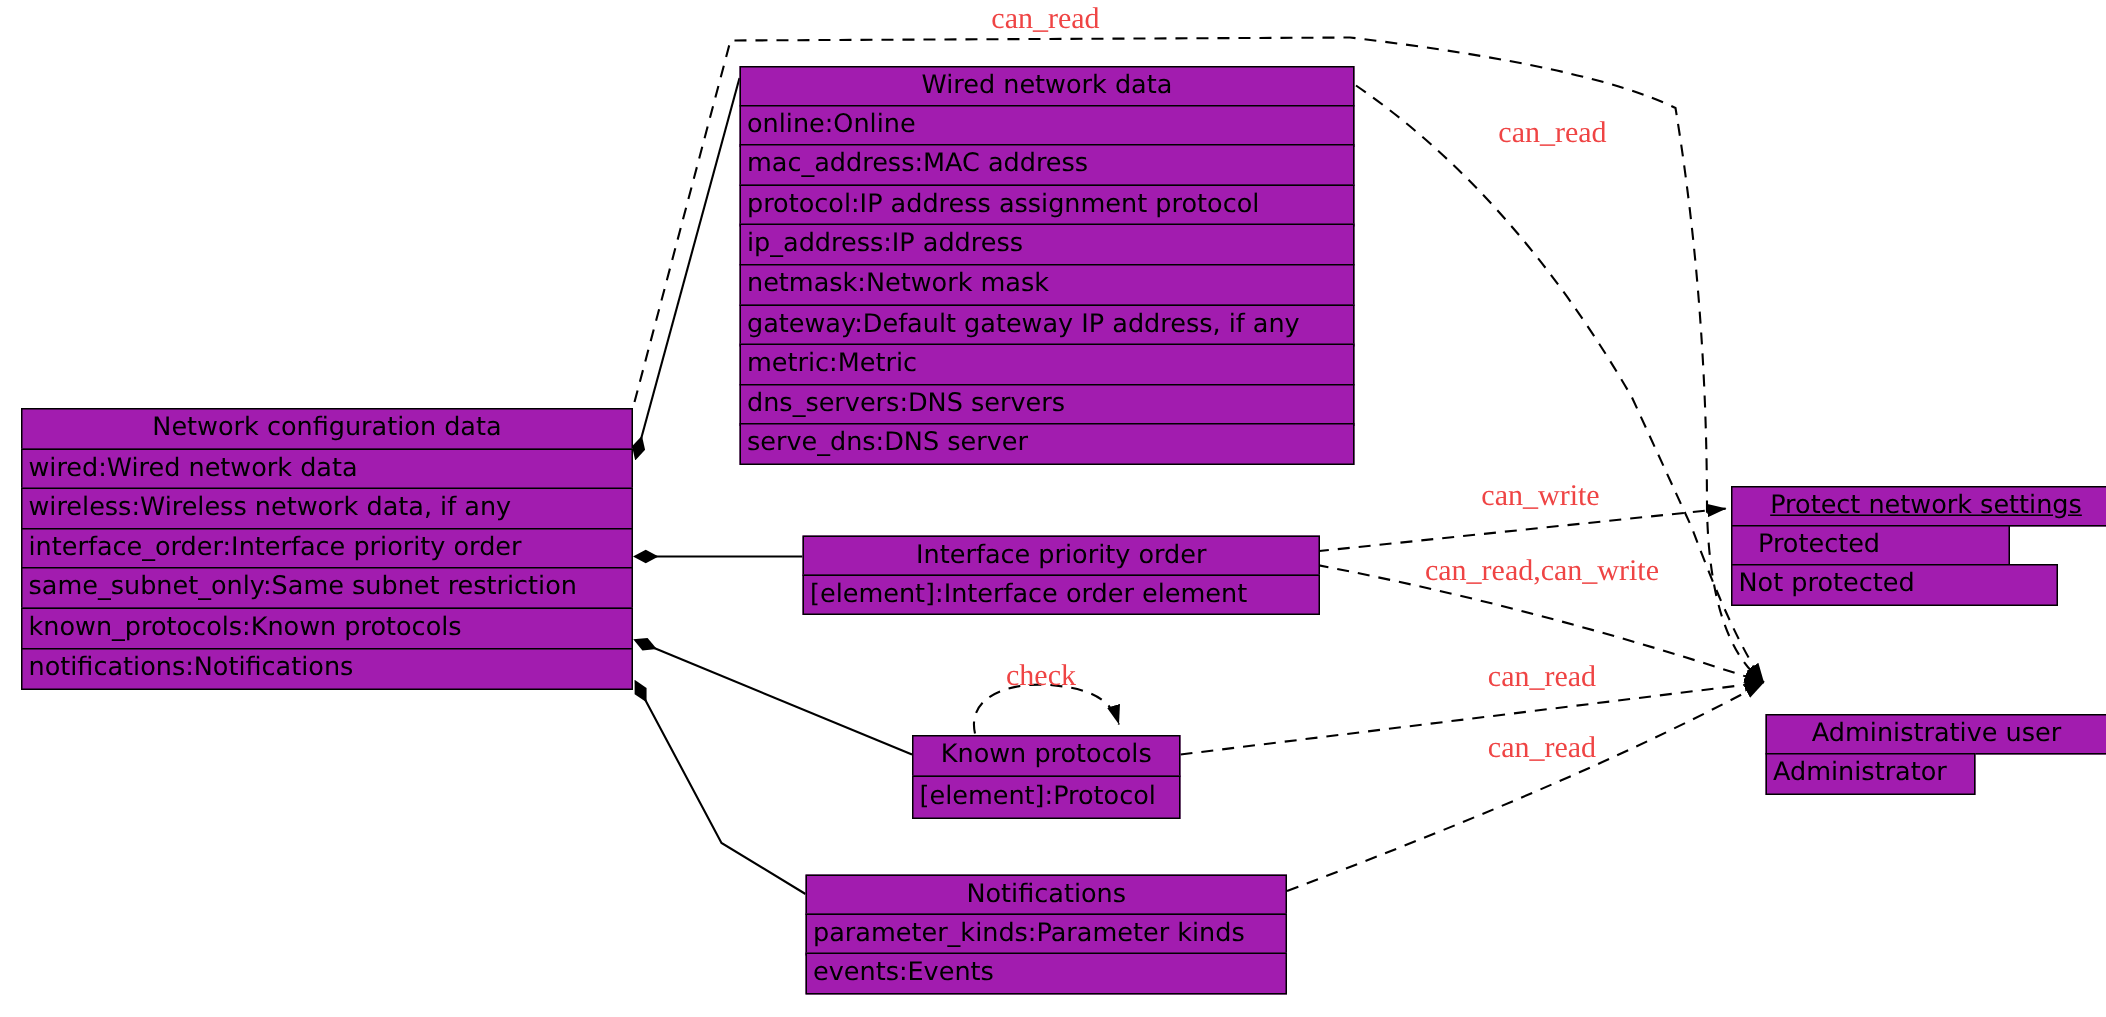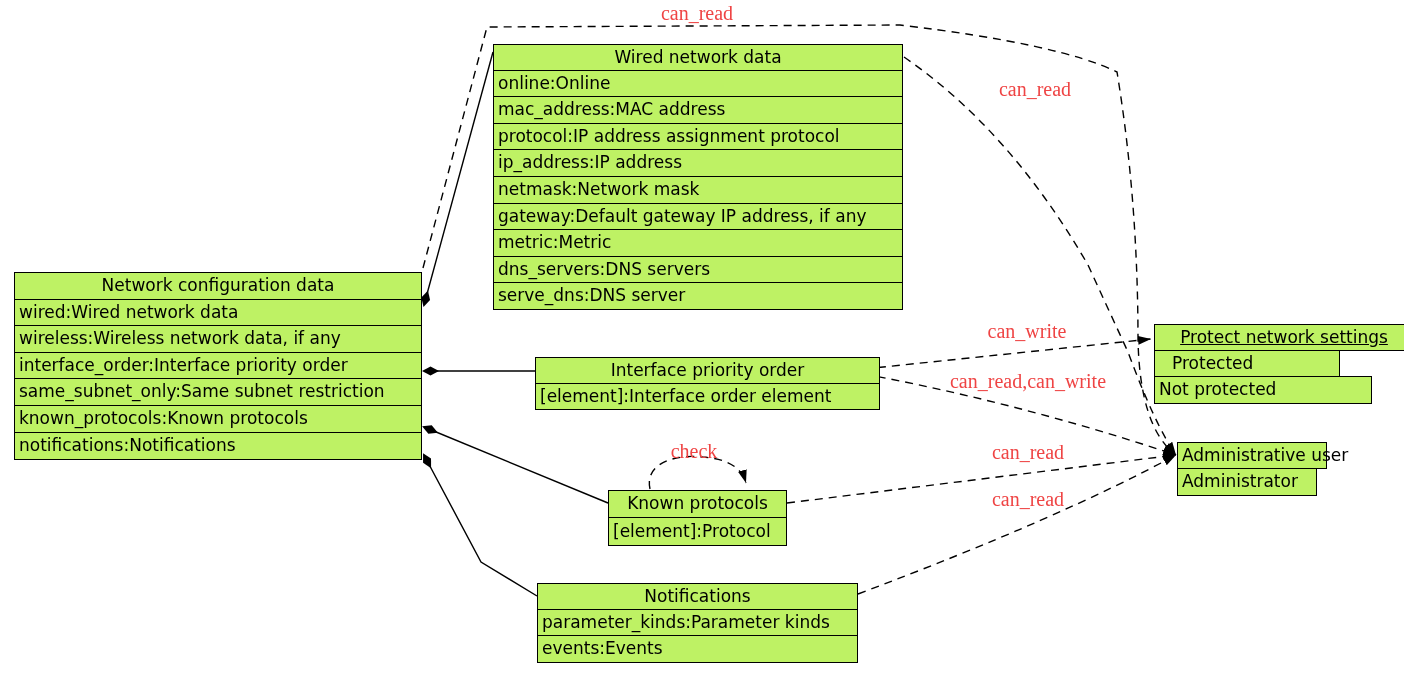--- a/index.html
+++ b/index.html
@@ -16,21 +16,21 @@
     position: absolute;
     left: 0; top: 0;
     width: 1404px; height: 678px;
   }
   .edges-layer path.s { fill: none; stroke: #000; stroke-width: 1.4; }
   .edges-layer path.d { fill: none; stroke: #000; stroke-width: 1.4; stroke-dasharray: 8 6; }
   .node { position: absolute; }
   .cell {
     box-sizing: border-box;
     border: 1.4px solid #000;
-    background: #bef264;
+    background: #a21caf;
     padding: 0 4px;
     white-space: nowrap;
     font-size: 17px;
     overflow: visible;
   }
   .cell + .cell { margin-top: -1.4px; }
   .cell.title { text-align: center; }
   .h27 { height: 27px; line-height: 24px; }
   .h28 { height: 28px; line-height: 25px; }
   .h29 { height: 29px; line-height: 26px; }
@@ -113,21 +113,21 @@
     <div class="cell h28">events:Events</div>
   </div>
 
   <div class="node" style="left:1154px; top:324px;">
     <div class="cell title h27" style="width:260px;text-decoration:underline;">Protect network settings</div>
     <div class="cell h28" style="width:186px;padding-left:17px;">Protected</div>
     <div class="cell h28" style="width:218px;">Not protected</div>
   </div>
 
   <div class="node" style="left:1177px; top:442px;">
-    <div class="cell title h27" style="width:150px;">Administrative user</div>
+    <div class="cell title h27" style="width:228px;margin-top:34px;">Administrative user</div>
     <div class="cell h28" style="width:140px;">Administrator</div>
   </div>
 
   <div class="elabel" style="left:697px; top:13px;">can_read</div>
   <div class="elabel" style="left:1035px; top:89px;">can_read</div>
   <div class="elabel" style="left:1027px; top:331px;">can_write</div>
   <div class="elabel" style="left:1028px; top:381px;">can_read,can_write</div>
   <div class="elabel" style="left:1028px; top:452px;">can_read</div>
   <div class="elabel" style="left:1028px; top:499px;">can_read</div>
   <div class="elabel" style="left:694px; top:451px;">check</div>

